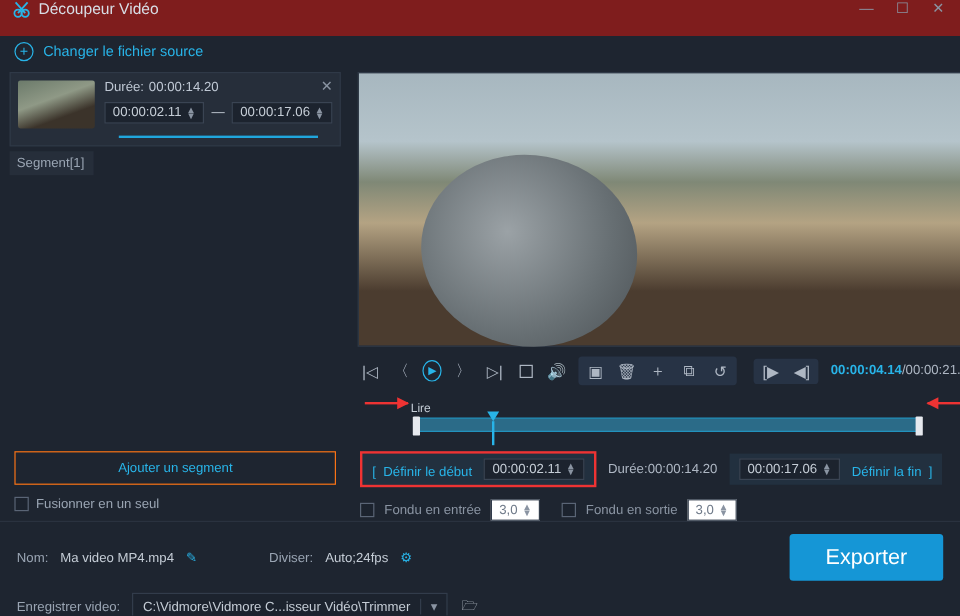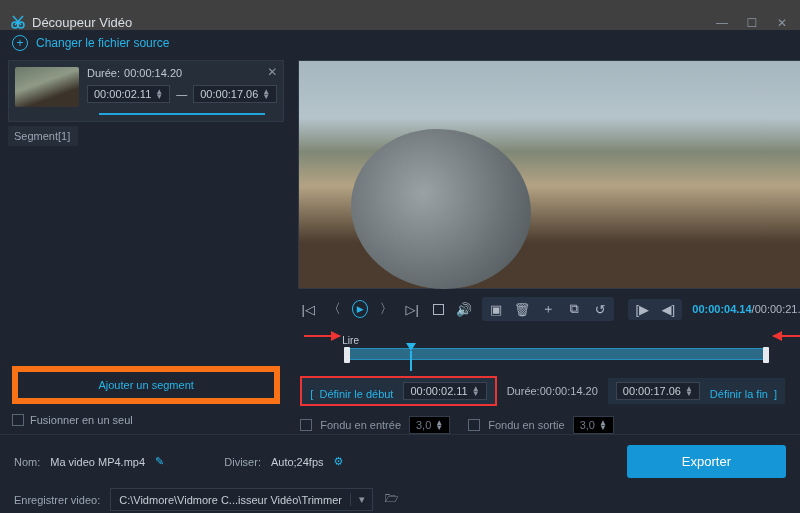--- a/index.html
+++ b/index.html
@@ -1,38 +1,38 @@
 <!DOCTYPE html>
 <html><head>
 <meta charset="utf-8">
 <style>
   * { box-sizing: border-box; margin: 0; padding: 0; font-family: "Segoe UI", Arial, sans-serif; }
   body { background: #1e2530; color: #c5cdd6; font-size: 12px; width: 800px; height: 513px; overflow: hidden; }
-  .titlebar { height: 30px; display: flex; align-items: flex-end; padding: 0 10px; background: #404040; }
+  .titlebar { height: 30px; display: flex; align-items: flex-start; padding: 0 10px; background: #7f1d1d; }
   .titlebar .logo { color: #28b4e8; font-weight: bold; margin-right: 6px; display:flex; align-items:center;}
   .titlebar .title { color: #d8dee6; font-size: 13px; }
   .win-controls { margin-left: auto; display: flex; gap: 14px; color: #8a94a2; }
   .win-controls span { cursor: pointer; width:16px; text-align:center;}
   .change-bar { height: 26px; display:flex; align-items:center; padding: 0 12px; color:#28b4e8; font-size:12px; cursor:pointer;}
   .change-bar .plus-circle { width:16px; height:16px; border:1.5px solid #28b4e8; border-radius:50%; display:flex; align-items:center; justify-content:center; margin-right:8px; font-size:12px; line-height:1;}
   .main { display:flex; height: 378px; }
   .left-pane { width: 300px; padding: 4px 8px 8px 8px; display:flex; flex-direction:column; }
   .seg-box { background:#262e3a; border:1px solid #2f3947; padding:6px; display:flex; gap:8px; position:relative;}
   .thumb { width:64px; height:40px; background: linear-gradient(160deg,#6b7a6a 0%, #8f9986 40%, #3b332a 70%); border-radius:2px;}
   .seg-info { flex:1; display:flex; flex-direction:column; gap:6px; font-size:11px;}
   .seg-row1 { display:flex; align-items:center; justify-content:flex-start; gap:4px; color:#bfc8d4;}
   .seg-row2 { display:flex; align-items:center; gap:6px;}
   .time-box { background:#1c232e; border:1px solid #3a4453; padding:2px 6px; display:flex; align-items:center; gap:4px; font-size:11px;}
   .stepper { display:flex; flex-direction:column; line-height:5px; font-size:8px; color:#8a94a2;}
   .seg-close { position:absolute; top:4px; right:6px; color:#8a94a2; font-size:12px; cursor:pointer;}
   .seg-underline { height:2px; background:#20a6dc; margin: 4px 12px 0 12px;}
   .seg-label { background:#262e3a; color:#9aa5b3; font-size:11px; padding:4px 6px; width:70px; margin-top:4px;}
   .left-bottom { margin-top:auto; }
   .btn-row { display:flex; gap:14px; margin-bottom:10px; padding: 0 4px;}
-  .ghost-btn { flex:1; text-align:center; color:#28b4e8; border:6px solid #f97316; padding:7px 0; font-size:11px; cursor:pointer; background:transparent;}
+  .ghost-btn { flex:1; text-align:center; color:#28b4e8; border:1px solid #f97316; padding:7px 0; font-size:11px; cursor:pointer; background:transparent;}
   .checkbox-row { display:flex; align-items:center; gap:6px; color:#9aa5b3; font-size:11px; padding-left:4px;}
   .chk { width:12px; height:12px; border:1px solid #5a6576; background:#1c232e; display:inline-block;}
   .right-pane { flex:1; display:flex; flex-direction:column; padding: 4px 12px 0 6px;}
   .preview { width:100%; height:262px; background: linear-gradient(180deg,#a7b7bf 0%, #b5c4cb 25%, #7f8876 40%, #b4a383 55%, #4b3c2f 80%); border:1px solid #2f3947; position:relative;}
   .preview::after { content:""; position:absolute; left:10%; top:30%; width:180px; height:160px; background:radial-gradient(circle at 40% 40%, #9ba2a6 0%, #676f73 60%, #4a5054 100%); border-radius:55% 60% 55% 60%;}
   .controls-row { display:flex; align-items:center; gap:10px; padding:8px 2px; color:#aeb7c3; font-size:13px;}
   .ctrl-ico { width:16px; text-align:center; cursor:pointer; display:inline-flex; align-items:center; justify-content:center;}
   .play-circle { width:18px; height:18px; border:1.5px solid #28b4e8; border-radius:50%; color:#28b4e8; display:flex; align-items:center; justify-content:center; font-size:9px;}
   .square { width:11px; height:11px; border:1.4px solid #aeb7c3; }
   .ico-group { background:#273345; border-radius:3px; padding:3px 6px; display:flex; gap:10px;}
@@ -50,30 +50,30 @@
   .red-arrow::after{content:""; position:absolute; top:-4px; width:0; height:0; border-top:5px solid transparent; border-bottom:5px solid transparent;}
   .red-arrow.left::after{ right:-1px; border-left:10px solid #e33;}
   .red-arrow.right::after{ left:-1px; border-right:10px solid #e33;}
   .trim-row { display:flex; align-items:center; gap:10px; padding:4px 2px; font-size:11px;}
   .def-box { display:flex; align-items:flex-end; background:#22303f; padding:4px 8px; gap:10px;}
   .def-box.highlight { border:2px solid #e33; }
   .def-label { color:#28b4e8;}
   .mid-dur { color:#aeb7c3;}
   .fade-row { display:flex; align-items:center; gap:18px; padding:6px 2px 0 2px; font-size:11px; color:#8a94a2;}
   .fade-box { display:flex; align-items:center; gap:8px;}
-  .num-field { background:#000000; border:1px solid #323c4b; padding:2px 6px; display:flex; align-items:center; gap:4px; color:#6f7a89;}
+  .num-field { background:#ffffff; border:1px solid #323c4b; padding:2px 6px; display:flex; align-items:center; gap:4px; color:#6f7a89;}
   .footer { padding: 10px 14px; display:flex; flex-direction:column; gap:10px; border-top:1px solid #2a323f;}
   .footer-row { display:flex; align-items:center; gap:10px; font-size:11px;}
   .footer-label { color:#9aa5b3;}
   .footer-val { color:#c5cdd6;}
   .edit-ico { color:#28b4e8; cursor:pointer;}
   .gear { color:#28b4e8; cursor:pointer;}
   .path-box { background:#1c232e; border:1px solid #323c4b; padding:4px 8px; display:flex; align-items:center; gap:8px;}
   .drop-arrow { border-left:1px solid #323c4b; padding-left:8px; color:#8a94a2;}
-  .export-btn { margin-left:auto; background:#1596d6; color:#fff; padding:9px 55px; font-size:13px; border-radius:3px; cursor:pointer;}
+  .export-btn { margin-left:auto; background:#1596d6; color:#fff; padding:9px 30px; font-size:18px; border-radius:3px; cursor:pointer;}
   svg { display:block; }
 </style>
 </head>
 <body>
 
 <div class="titlebar">
   <span class="logo">
     <svg width="16" height="16" viewBox="0 0 16 16">
         <circle cx="5" cy="11" r="3" fill="none" stroke="#28b4e8" stroke-width="1.5"></circle>
         <circle cx="11" cy="11" r="3" fill="none" stroke="#28b4e8" stroke-width="1.5"></circle>

